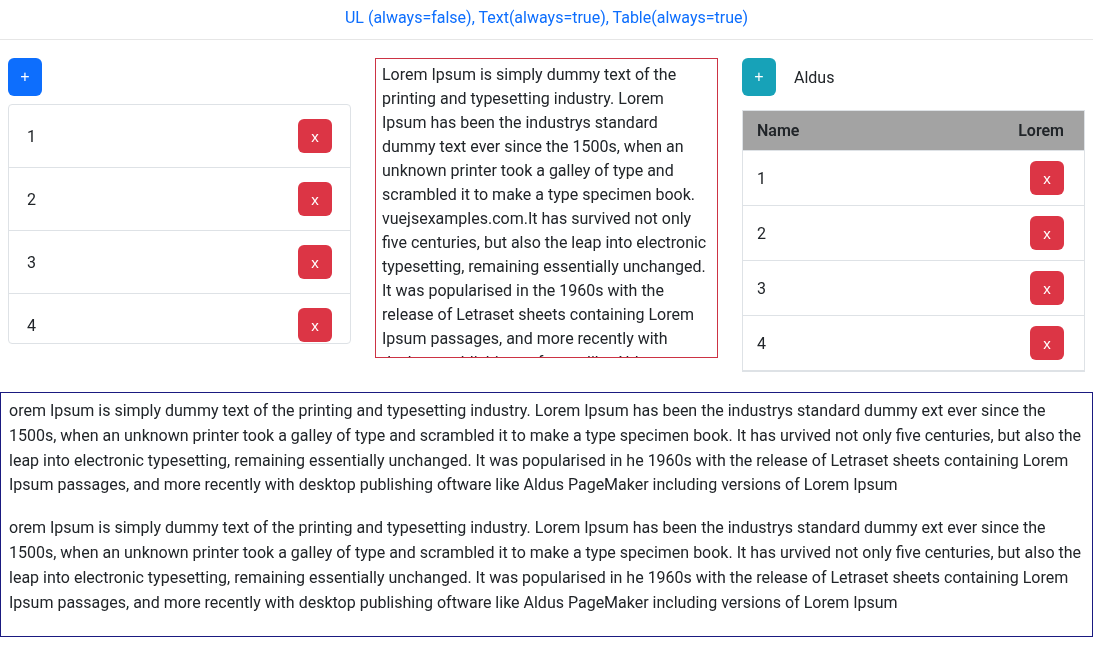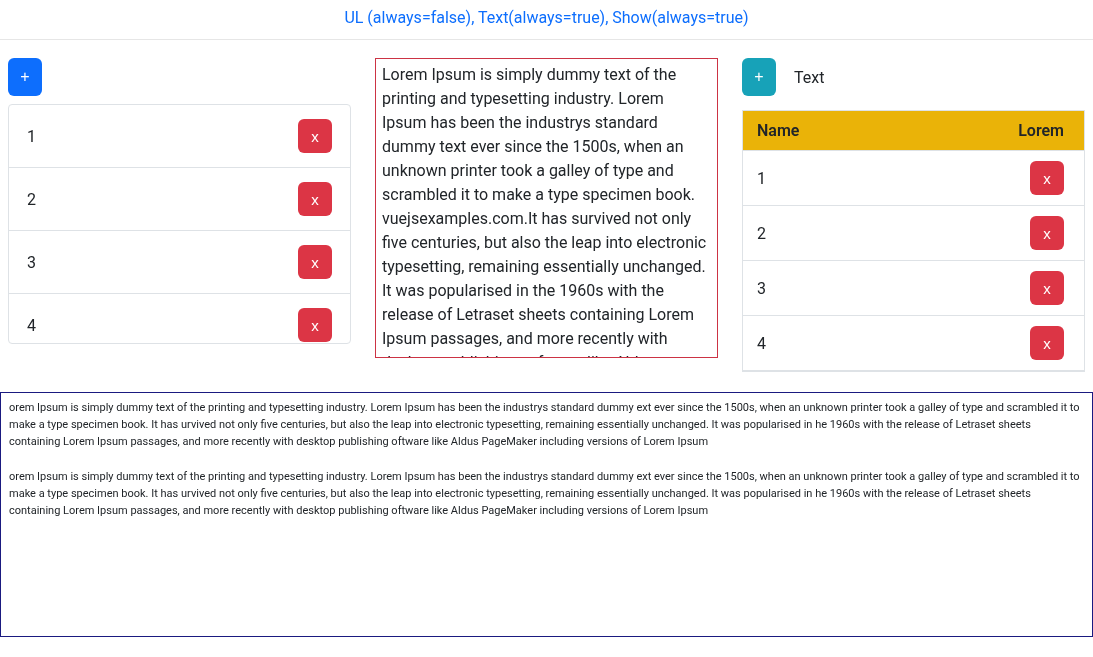--- a/index.html
+++ b/index.html
@@ -14,34 +14,34 @@
 .btn-show { display: inline-block; color: #212529; font-size: 16px; padding: 0 6px; vertical-align: middle; }
 .ul-list { border: 1px solid #dee2e6; border-radius: 4px; margin-top: 8px; max-height: 240px; overflow-y: auto; }
 .ul-item { display: flex; align-items: center; justify-content: space-between; padding: 14px 18px; border-bottom: 1px solid #dee2e6; }
 .ul-item:last-child { border-bottom: none; }
 .ul-item span:first-child { font-size: 16px; }
 .text-col { }
 .text-scroll { border: 1px solid #cc3344; height: 300px; overflow-y: auto; padding: 4px 6px; font-size: 16px; line-height: 1.5; color: #212529; position: relative; }
 .table-wrap { border: 1px solid #dee2e6; margin-top: 8px; max-height: 280px; overflow-y: auto; position: relative; }
 table { width: 100%; border-collapse: collapse; }
 th, td { text-align: left; padding: 10px 14px; border-bottom: 1px solid #dee2e6; font-size: 16px; }
-th { font-weight: 600; background: #eab308; position: sticky; top: 0; }
+th { font-weight: 600; background: #a3a3a3; position: sticky; top: 0; }
 th:nth-child(2), td:nth-child(2) { text-align: right; padding-right: 20px; }
 td:nth-child(2) .btn-red { float: right; }
 .table-add-row { display: flex; align-items: center; padding: 0 0 6px 0; }
 .bottom-panel { margin: 20px 0 0 0; border: 1px solid #1a1a80; height: 245px; overflow-y: auto; padding: 6px 8px; }
-.bottom-panel p { font-size: 11px; line-height: 1.55; color: #212529; margin-bottom: 18px; }
+.bottom-panel p { font-size: 16px; line-height: 1.55; color: #212529; margin-bottom: 18px; }
 ::-webkit-scrollbar { width: 12px; }
 ::-webkit-scrollbar-track { background: #f1f1f1; }
 ::-webkit-scrollbar-thumb { background: #c1c1c1; border-radius: 2px; }
 </style>
 </head>
 <body>
 
-<div class="header-title">UL (always=false), Text(always=true), Show(always=true)</div>
+<div class="header-title">UL (always=false), Text(always=true), Table(always=true)</div>
 
 <div class="container">
 
   <div class="col">
     <button class="btn btn-blue">+</button>
     <div class="ul-list">
       <div class="ul-item">
         <span>1</span>
         <button class="btn btn-red">x</button>
       </div>
@@ -60,21 +60,21 @@
     </div>
   </div>
 
   <div class="col text-col">
     <div class="text-scroll">Lorem Ipsum is simply dummy text of the printing and typesetting industry. Lorem Ipsum has been the industrys standard dummy text ever since the 1500s, when an unknown printer took a galley of type and scrambled it to make a type specimen book. vuejsexamples.com.It has survived not only five centuries, but also the leap into electronic typesetting, remaining essentially unchanged. It was popularised in the 1960s with the release of Letraset sheets containing Lorem Ipsum passages, and more recently with desktop publishing software like Aldus PageMaker including versions of Lorem Ipsum</div>
   </div>
 
   <div class="col">
     <div class="table-add-row">
       <button class="btn btn-teal">+</button>
-      <span class="btn-show">Text</span>
+      <span class="btn-show">Aldus</span>
     </div>
     <div class="table-wrap">
       <table>
         <thead>
           <tr>
             <th>Name</th>
             <th>Lorem</th>
           </tr>
         </thead>
         <tbody>

